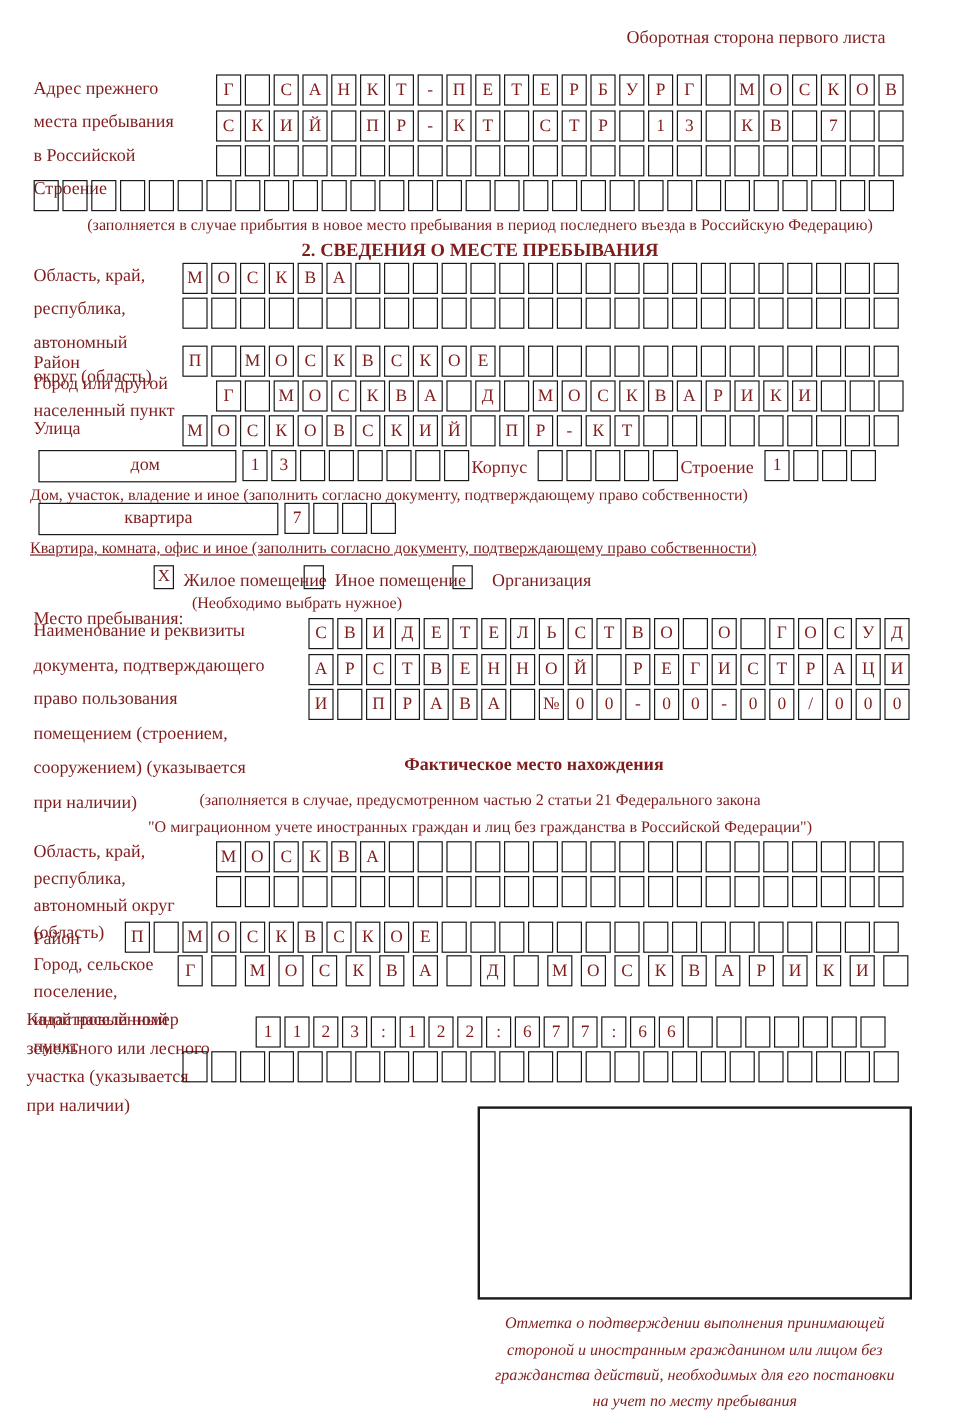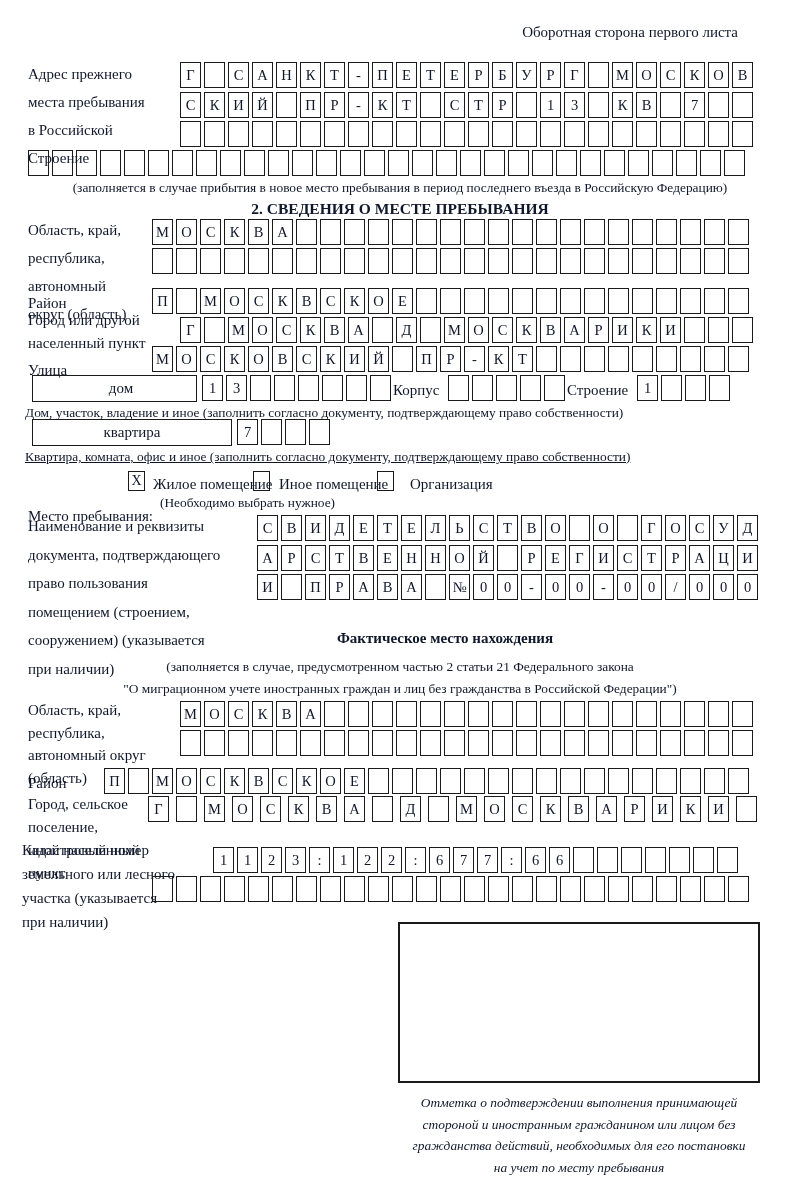--- a/index.html
+++ b/index.html
@@ -1,16 +1,16 @@
 <!DOCTYPE html>
 <html><head>
 <meta charset="utf-8">
 <style>
   html,body{margin:0;padding:0;background:#fff;}
-  .page{position:relative;width:800px;height:1180px;background:#fff;color:#0f172a;
+  .page{position:relative;width:800px;height:1180px;background:#fff;color:#7f1d1d;
         font-family:"Liberation Serif","DejaVu Serif",serif;overflow:hidden;}
   .abs{position:absolute;}
   .lbl{font-size:15px;line-height:24px;}
   .lbl-sp{line-height:28px;}
   .cr{display:flex;gap:3px;}
   .cr .c{box-sizing:border-box;flex:0 0 21px;width:21px;height:26px;border:1.6px solid #1a1a1a;
          display:flex;align-items:center;justify-content:center;
          font-size:14.5px;font-family:"Liberation Serif",serif;}
   .cr.gapw{gap:7px;}
   .caption{font-size:13.4px;}
@@ -263,21 +263,21 @@
       <span class="c">А</span>
       <span class="c">Р</span>
       <span class="c">И</span>
       <span class="c">К</span>
       <span class="c">И</span>
       <span class="c"></span>
       <span class="c"></span>
       <span class="c"></span>
     </div>
 
-  <div class="abs lbl" style="left:28px;top:358px;">Улица</div>
+  <div class="abs lbl" style="left:28px;top:346px;">Улица</div>
   <div class="abs cr" style="left:152px;top:346px;">
       <span class="c">М</span>
       <span class="c">О</span>
       <span class="c">С</span>
       <span class="c">К</span>
       <span class="c">О</span>
       <span class="c">В</span>
       <span class="c">С</span>
       <span class="c">К</span>
       <span class="c">И</span>

